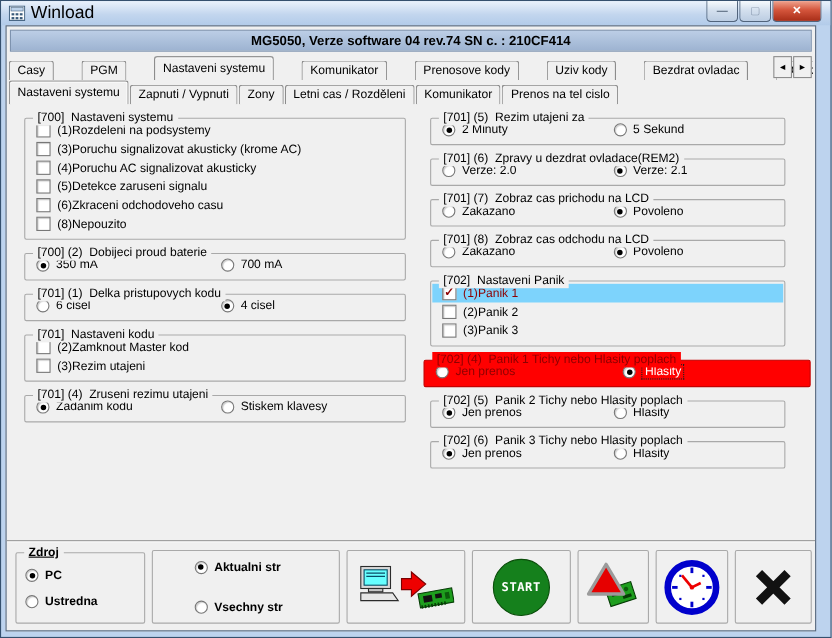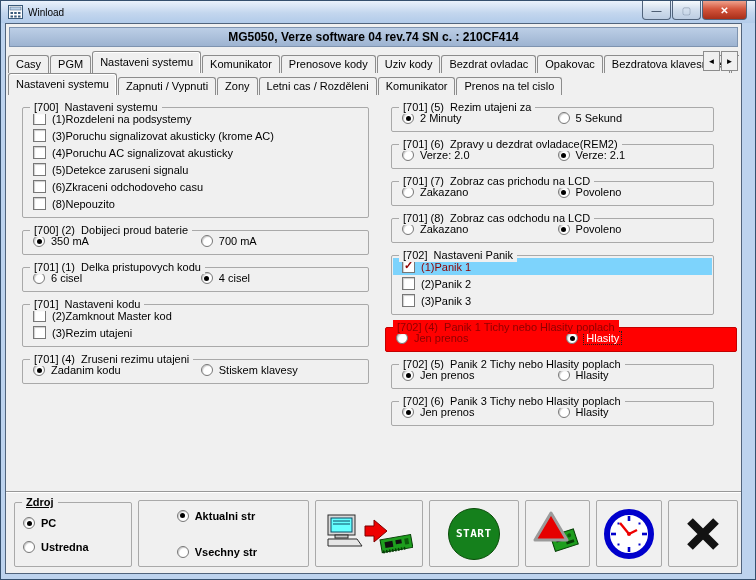--- a/index.html
+++ b/index.html
@@ -10,21 +10,21 @@
     font-family:"Liberation Sans", sans-serif; font-size:11px; color:#000;
     border:1px solid #35506e;
   }
   
   .titlebar {
     position:absolute; top:0; left:0; right:0; height:22px;
     background:linear-gradient(#eaf2fc,#c3d6ee 55%,#b2cbe9);
     display:flex; align-items:center; padding-left:7px;
   }
   .app-icon { width:15px; height:14px; }
-  .title-text { margin-left:5px; font-size:10px; }
+  .title-text { margin-left:5px; font-size:16px; }
   .win-controls { position:absolute; top:0; right:8px; display:flex; }
   .wc {
     width:29px; height:19px; border:1px solid #51647c; border-top:none;
     border-radius:0 0 4px 4px; display:flex; align-items:center; justify-content:center;
     background:linear-gradient(#f6fafd,#d4e0ee 45%,#bccde2);
     font-size:10px; color:#24364c; margin-left:1px; cursor:default;
   }
   .wc.maximize span { color:rgba(40,60,90,.4); }
   .wc.close {
     width:45px;
@@ -39,21 +39,21 @@
   
   .header-strip {
     position:absolute; top:3px; left:3px; right:3px; height:20px;
     background:linear-gradient(#bccee6,#9db3d1);
     border:1px solid #7e93af;
     display:flex; align-items:center; justify-content:center;
     font-weight:bold; font-size:12px;
   }
   
   .tabs { position:absolute; left:2px; right:2px; display:flex; align-items:flex-end; overflow:hidden; }
-  .tabs1 { top:26px; height:23px; }
+  .tabs1 { top:26px; height:23px;gap:24px; }
   .tabs2 { top:49px; height:22px; }
   .tab {
     flex:0 0 auto; border:1px solid #8c8c8c; border-bottom:none;
     border-radius:3px 3px 0 0; background:#f0f0f0;
     padding:2px 7px 3px; margin-right:1px; white-space:nowrap; height:18px; cursor:default;
   }
   .tab.active { height:22px; padding-top:4px; position:relative; z-index:2;
     box-shadow:-1px 0 0 #fff inset, 0 1px 0 #fff inset; }
   .tab-scroll { position:absolute; top:27px; right:3px; display:flex; z-index:3; }
   .spin {

